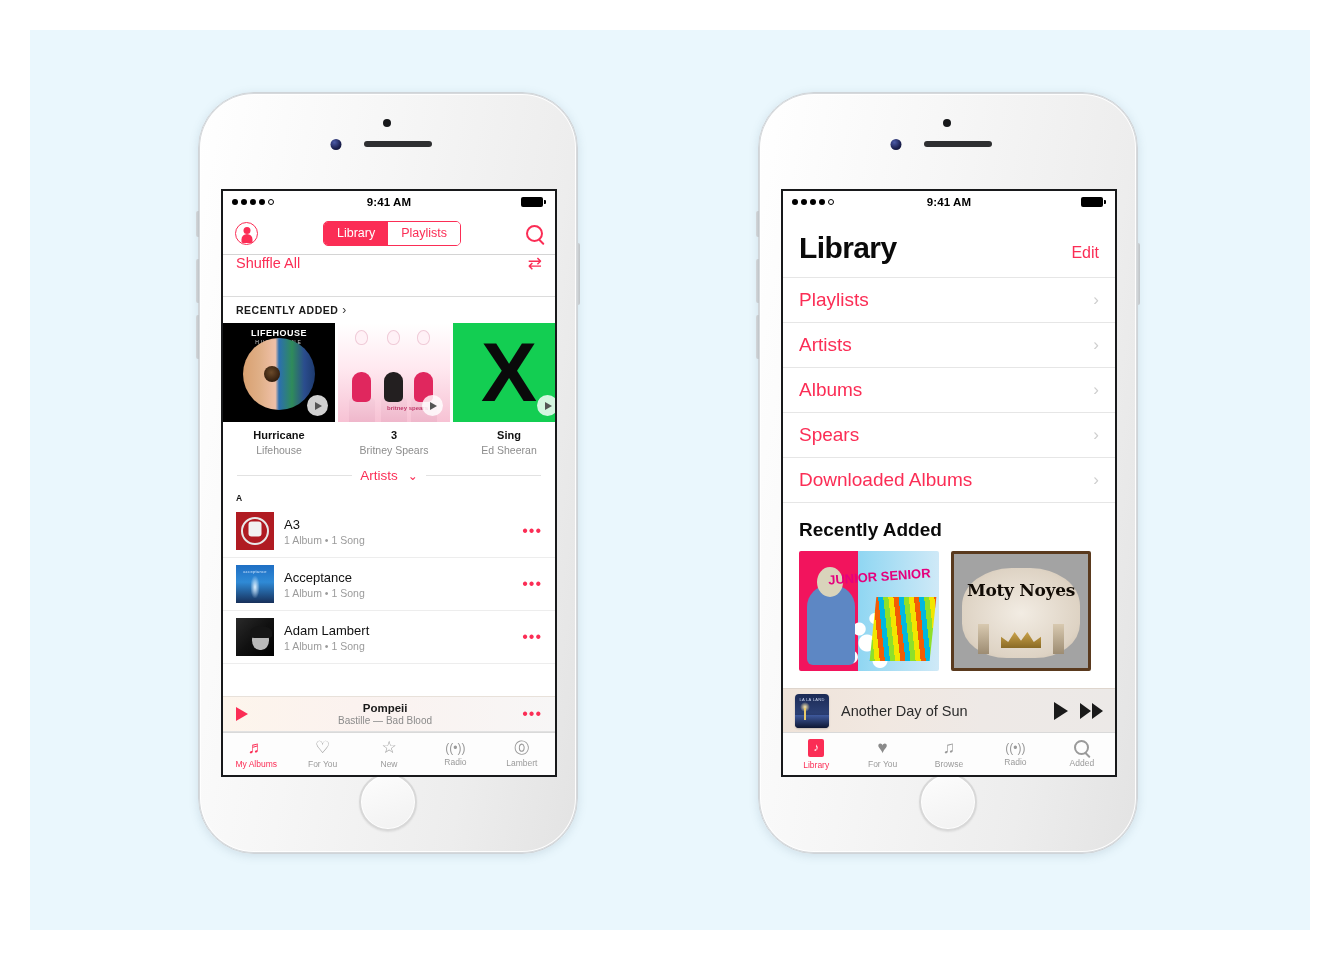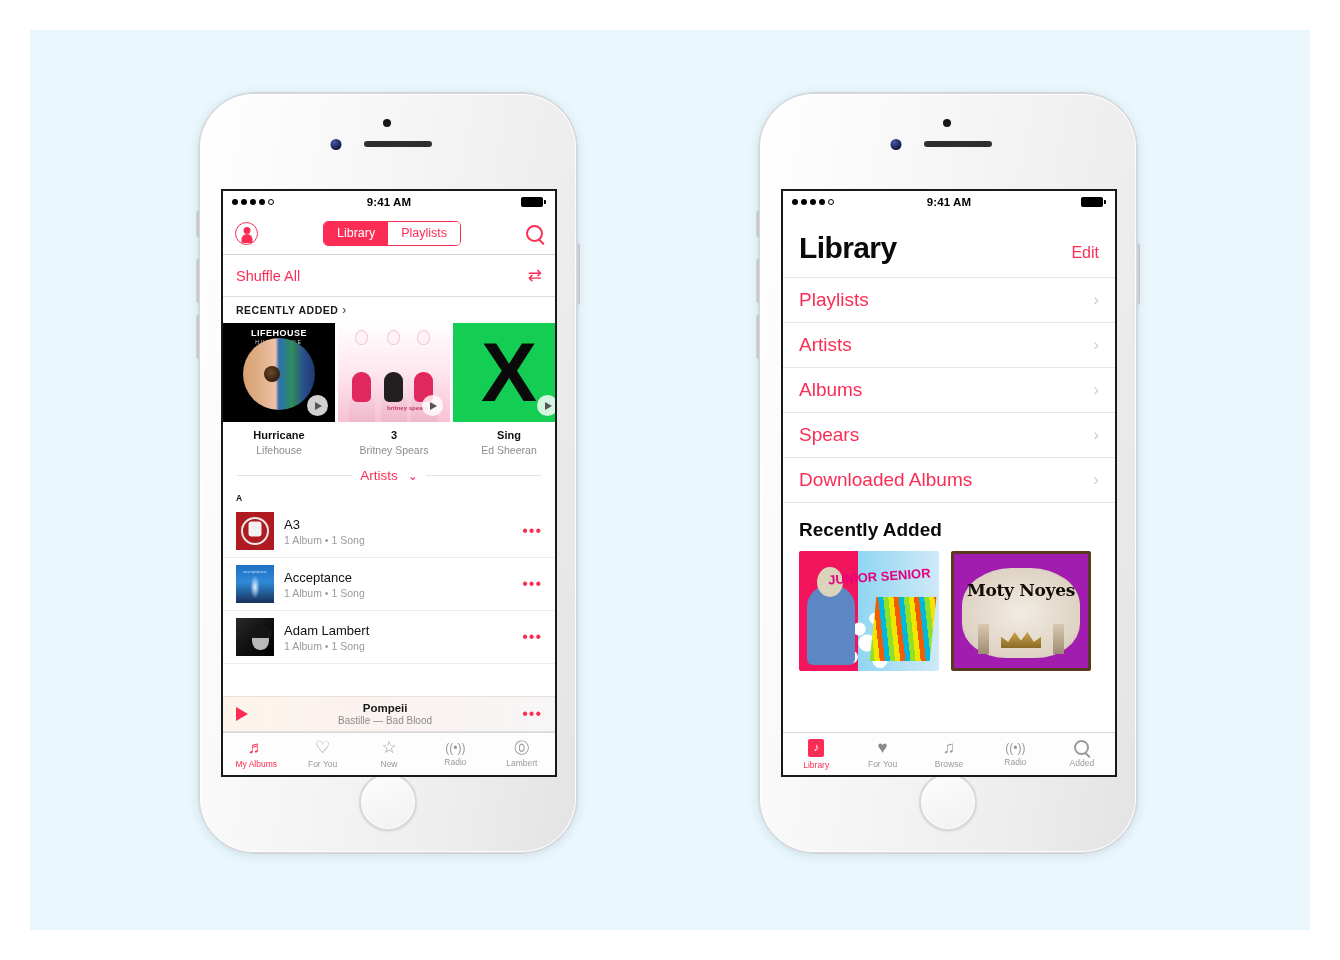--- a/index.html
+++ b/index.html
@@ -118,21 +118,21 @@
     color:#fb2d55; background:#fff; line-height:1;
   }
   .seg div.active { background:#fb2d55; color:#fff; }
   .search-icon-old { width:17px; height:17px; border:2px solid #fb2d55; border-radius:50%; position:relative; }
   .search-icon-old::after {
     content:""; position:absolute; right:-4px; bottom:-3px; width:7px; height:2px;
     background:#fb2d55; transform:rotate(45deg); border-radius:1px;
   }
 
   .shuffle-row {
-    height:42px; display:flex; align-items:center; justify-content:space-between;
+    height:42px; display:flex; align-items:flex-start; justify-content:space-between;
     padding:0 13px; border-bottom:1px solid #dcdcdc;
     color:#fb2d55; font-size:14.5px;
   }
   .shuffle-glyph { font-size:17px; color:#fb2d55; line-height:1; }
 
   .recent-hdr {
     height:26px; display:flex; align-items:center; padding:0 13px;
     font-size:10.5px; font-weight:bold; letter-spacing:.5px; color:#1a1a1a;
   }
   .recent-hdr .chev { margin-left:4px; font-weight:normal; font-size:12px; color:#3a3a3a;}
@@ -273,21 +273,21 @@
   .r-junior .bubbles { position:absolute; left:42px; bottom:0; width:52px; height:70px;
     background:radial-gradient(circle at 20% 80%, #fff 6px, transparent 7px),
                radial-gradient(circle at 50% 60%, #fff 8px, transparent 9px),
                radial-gradient(circle at 75% 85%, #fff 7px, transparent 8px),
                radial-gradient(circle at 35% 40%, #fff 6px, transparent 7px),
                radial-gradient(circle at 65% 25%, #fff 5px, transparent 6px); }
   .r-junior .sticks { position:absolute; right:6px; bottom:10px; width:60px; height:64px;
     background:repeating-linear-gradient(78deg,#8ee02a 0 5px,#f2e600 5px 10px,#f25c05 10px 15px,#00b7e0 15px 20px); transform:skewX(-6deg); }
   .r-junior .jtxt { position:absolute; right:8px; top:18px; font-size:13px; font-weight:bold; color:#e5007d; transform:rotate(-4deg); }
 
-  .r-moty { background:#a21caf; border:3px solid #5a3a1e; }
+  .r-moty { background:#a3a3a3; border:3px solid #5a3a1e; }
   .r-moty .plate {
     position:absolute; left:8px; top:14px; right:8px; bottom:10px;
     background:radial-gradient(ellipse at center,#f2ece3 0%,#ded3c4 70%,#c9bba8 100%);
     border-radius:42% 42% 38% 38%;
   }
   .r-moty .mtxt {
     position:absolute; left:0; right:0; top:26px; text-align:center;
     font-family:"DejaVu Serif", serif; font-weight:bold; font-size:17px; color:#120c06;
     letter-spacing:-.3px;
   }
@@ -576,20 +576,34 @@
         </div>
         <div class="r-art r-moty">
           <div class="plate"></div>
           <div class="pillarL"></div>
             <div class="pillarR"></div>
           <div class="crown"></div>
           <div class="mtxt">Moty Noyes</div>
         </div>
       </div>
 
+      <div class="mini-new">
+        <div class="art-thumb">
+          <div class="ct">LA LA LAND</div>
+          <div class="sky"></div>
+            <div class="glow"></div>
+            <div class="lamp"></div>
+        </div>
+        <div class="title">Another Day of Sun</div>
+        <div class="play-g"></div>
+        <div class="ff">
+            <i></i>
+            <i></i>
+          </div>
+      </div>
 
       <div class="tabbar">
         <div class="tab active">
           <div class="tab-lib-icon">
               <span>♪</span>
             </div>
           <div class="lbl">Library</div>
         </div>
         <div class="tab">
           <div class="gl heart-g" style="color:#8a8a8a">♥</div>

